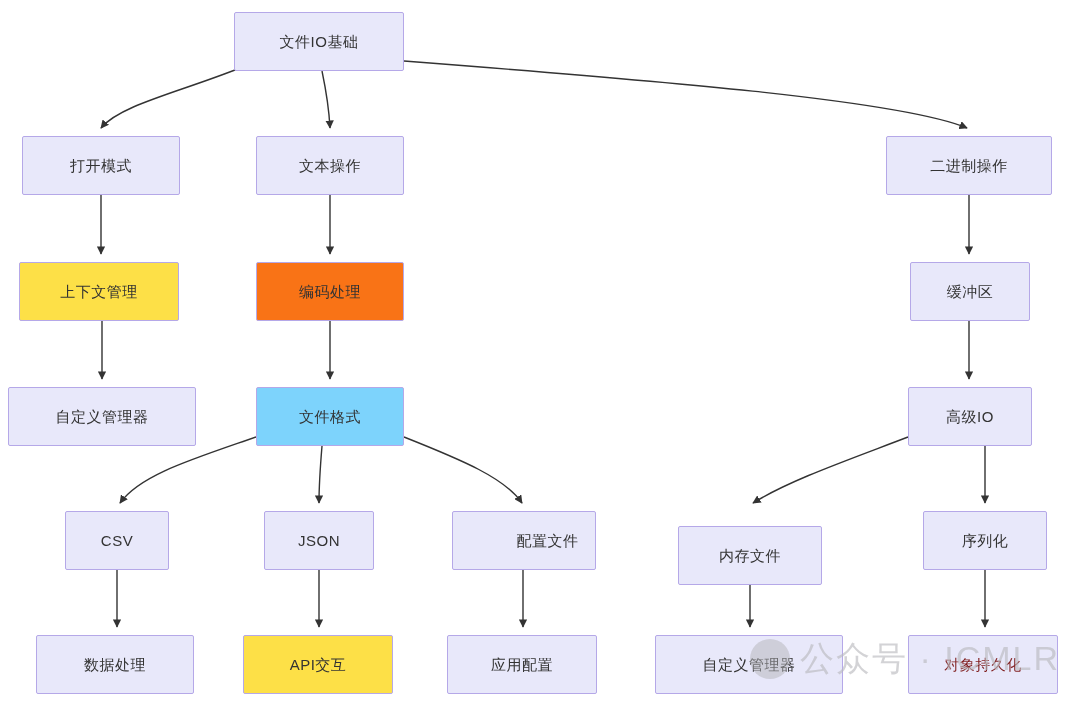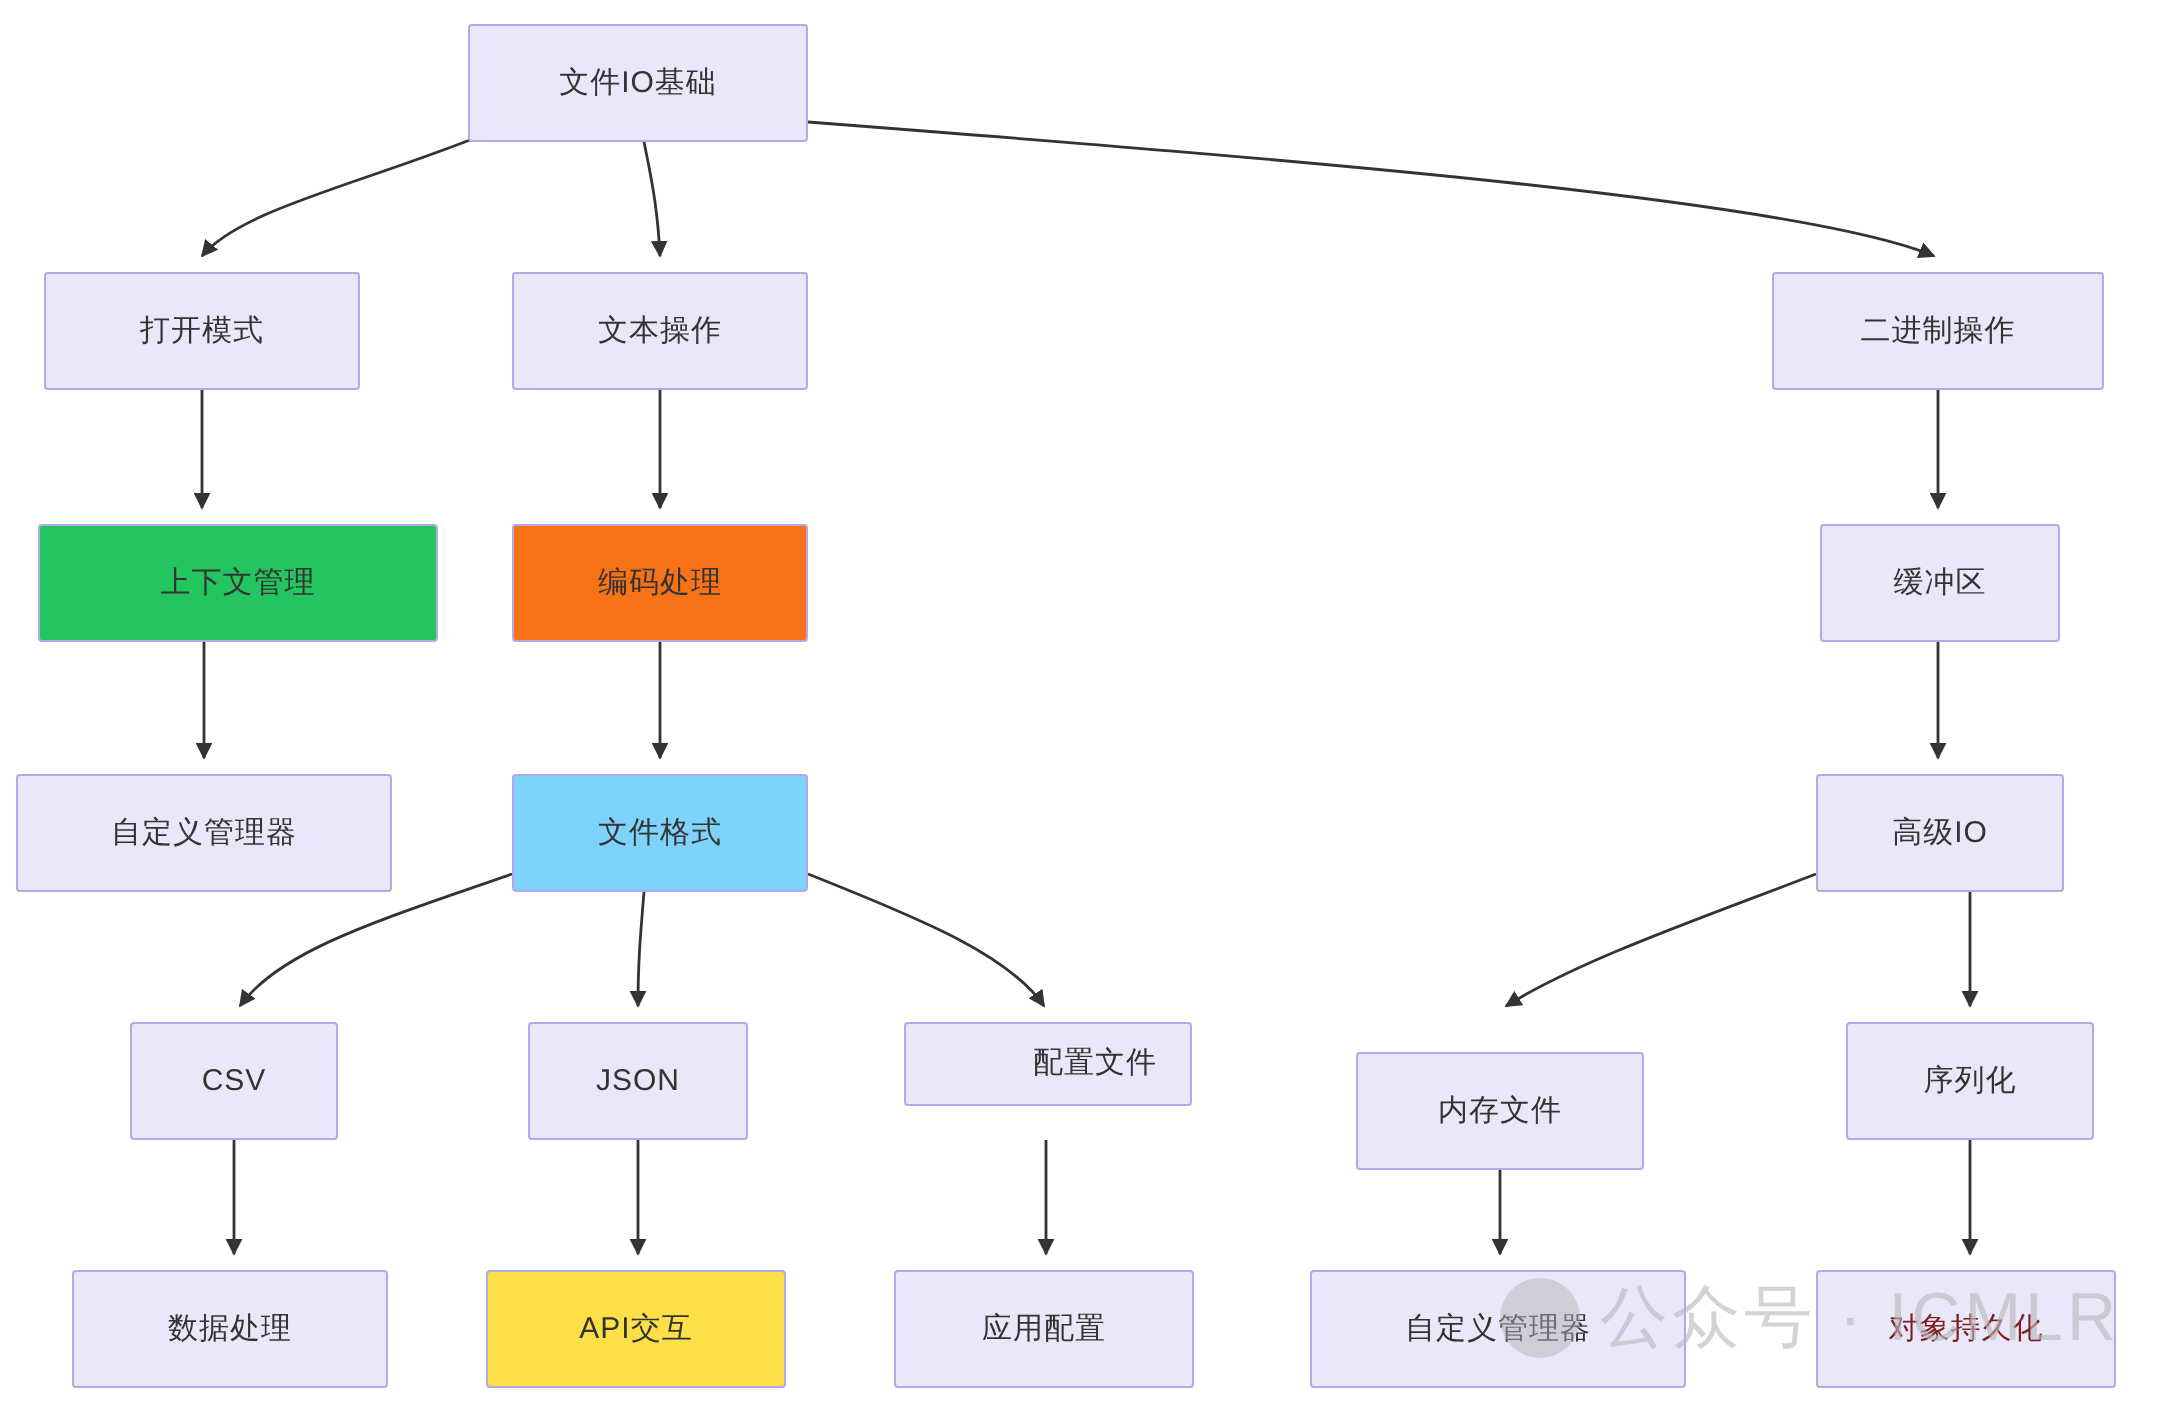--- a/index.html
+++ b/index.html
@@ -103,21 +103,21 @@
       </div>
       <div class="node" style="left: 22px; top: 136px; width: 158px; height: 59px; background: rgb(232, 232, 250); border-color: rgb(181, 168, 232); color: rgb(51, 51, 51);">
         <span class="node-label">打开模式</span>
       </div>
       <div class="node" style="left: 256px; top: 136px; width: 148px; height: 59px; background: rgb(232, 232, 250); border-color: rgb(181, 168, 232); color: rgb(51, 51, 51);">
         <span class="node-label">文本操作</span>
       </div>
       <div class="node" style="left: 886px; top: 136px; width: 166px; height: 59px; background: rgb(232, 232, 250); border-color: rgb(181, 168, 232); color: rgb(51, 51, 51);">
         <span class="node-label">二进制操作</span>
       </div>
-      <div class="node" style="left: 19px; top: 262px; width: 200px; height: 59px; background: #22c55e; border-color: rgb(181, 168, 232); color: rgb(51, 51, 51);">
+      <div class="node" style="left: 19px; top: 262px; width: 160px; height: 59px; background: #fde047; border-color: rgb(181, 168, 232); color: rgb(51, 51, 51);">
         <span class="node-label">上下文管理</span>
       </div>
       <div class="node" style="left: 256px; top: 262px; width: 148px; height: 59px; background: #f97316; border-color: rgb(181, 168, 232); color: rgb(51, 51, 51);">
         <span class="node-label">编码处理</span>
       </div>
       <div class="node" style="left: 910px; top: 262px; width: 120px; height: 59px; background: rgb(232, 232, 250); border-color: rgb(181, 168, 232); color: rgb(51, 51, 51);">
         <span class="node-label">缓冲区</span>
       </div>
       <div class="node" style="left: 8px; top: 387px; width: 188px; height: 59px; background: rgb(232, 232, 250); border-color: rgb(181, 168, 232); color: rgb(51, 51, 51);">
         <span class="node-label">自定义管理器</span>
@@ -127,21 +127,21 @@
       </div>
       <div class="node" style="left: 908px; top: 387px; width: 124px; height: 59px; background: rgb(232, 232, 250); border-color: rgb(181, 168, 232); color: rgb(51, 51, 51);">
         <span class="node-label">高级IO</span>
       </div>
       <div class="node" style="left: 65px; top: 511px; width: 104px; height: 59px; background: rgb(232, 232, 250); border-color: rgb(181, 168, 232); color: rgb(51, 51, 51);">
         <span class="node-label">CSV</span>
       </div>
       <div class="node" style="left: 264px; top: 511px; width: 110px; height: 59px; background: rgb(232, 232, 250); border-color: rgb(181, 168, 232); color: rgb(51, 51, 51);">
         <span class="node-label">JSON</span>
       </div>
-      <div class="node" style="left: 452px; top: 511px; width: 144px; height: 42px; background: rgb(232, 232, 250); border-color: rgb(181, 168, 232); color: rgb(51, 51, 51); padding-left: 47px;">
+      <div class="node" style="left: 452px; top: 511px; width: 144px; height: 59px; background: rgb(232, 232, 250); border-color: rgb(181, 168, 232); color: rgb(51, 51, 51); padding-left: 47px;">
         <span class="node-label">配置文件</span>
       </div>
       <div class="node" style="left: 678px; top: 511px; width: 144px; height: 59px; background: rgb(232, 232, 250); border-color: rgb(181, 168, 232); color: rgb(51, 51, 51); margin-top: 15px;">
         <span class="node-label">内存文件</span>
       </div>
       <div class="node" style="left: 923px; top: 511px; width: 124px; height: 59px; background: rgb(232, 232, 250); border-color: rgb(181, 168, 232); color: rgb(51, 51, 51);">
         <span class="node-label">序列化</span>
       </div>
       <div class="node" style="left: 36px; top: 635px; width: 158px; height: 59px; background: rgb(232, 232, 250); border-color: rgb(181, 168, 232); color: rgb(51, 51, 51);">
         <span class="node-label">数据处理</span>

